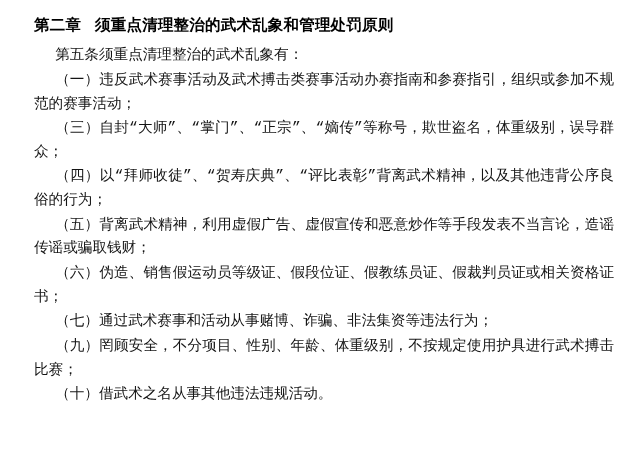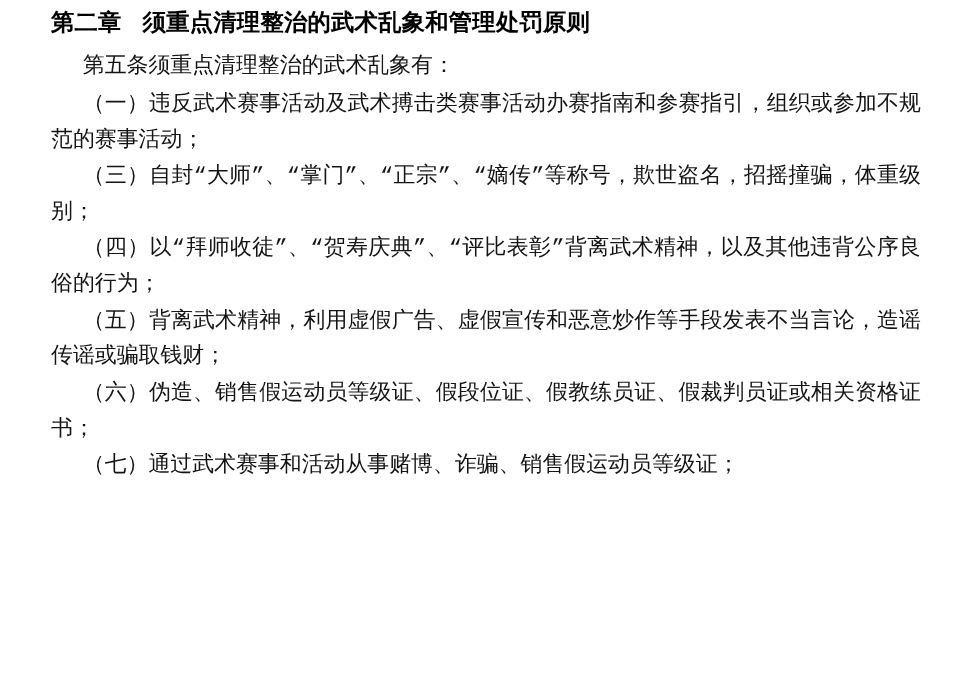--- a/index.html
+++ b/index.html
@@ -11,21 +11,21 @@
     height: 461px;
     background: #ffffff;
     font-family: "DejaVu Sans", "Liberation Sans", sans-serif;
     color: #1a1a1a;
     overflow: hidden;
   }
   .page {
     box-sizing: border-box;
     width: 640px;
     height: 461px;
-    padding: 4px 26px 10px 34px;
+    padding: 14px 26px 10px 34px;
     background: #ffffff;
   }
   .chapter-title {
     font-size: 15.5px;
     font-weight: bold;
     letter-spacing: 0.2px;
     margin: 0 0 7px 0;
     line-height: 1.5;
     color: #000000;
   }
@@ -57,20 +57,22 @@
     <span>第二章</span><span class="spacer"></span><span>须重点清理整治的武术乱象和管理处罚原则</span>
   </h1>
 
   <div class="body-block">
 
     <p class="para indent1">
       <span>第五条</span><span class="spacer"></span><span>须重点清理整治的武术乱象有：</span>
     </p>
 
     <p class="para indent1">（一）违反武术赛事活动及武术搏击类赛事活动办赛指南和参赛指引，组织或参加不规范的赛事活动；</p>
-    <p class="para indent1">（三）自封“大师”、“掌门”、“正宗”、“嫡传”等称号，欺世盗名，招摇撞骗，体重级别；</p>
+    <p class="para indent1">（三）自封“大师”、“掌门”、“正宗”、“嫡传”等称号，欺世盗名，体重级别，误导群众；</p>
     <p class="para indent1">（四）以“拜师收徒”、“贺寿庆典”、“评比表彰”背离武术精神，以及其他违背公序良俗的行为；</p>
     <p class="para indent1">（五）背离武术精神，利用虚假广告、虚假宣传和恶意炒作等手段发表不当言论，造谣传谣或骗取钱财；</p>
     <p class="para indent1">（六）伪造、销售假运动员等级证、假段位证、假教练员证、假裁判员证或相关资格证书；</p>
-    <p class="para indent1">（七）通过武术赛事和活动从事赌博、诈骗、销售假运动员等级证；</p>
+    <p class="para indent1">（七）通过武术赛事和活动从事赌博、诈骗、非法集资等违法行为；</p>
+    <p class="para indent1">（九）罔顾安全，不分项目、性别、年龄、体重级别，不按规定使用护具进行武术搏击比赛；</p>
+    <p class="para indent1">（十）借武术之名从事其他违法违规活动。</p>
 
   </div>
 </div>
 
 </body></html>

